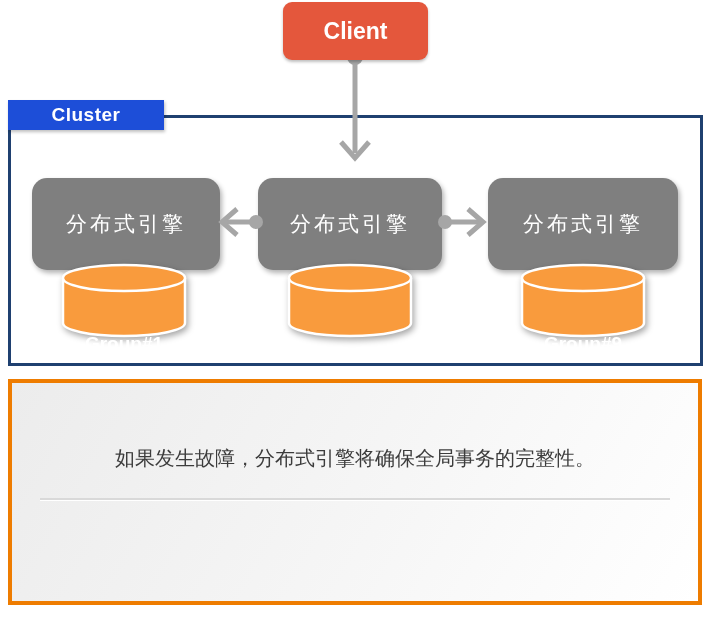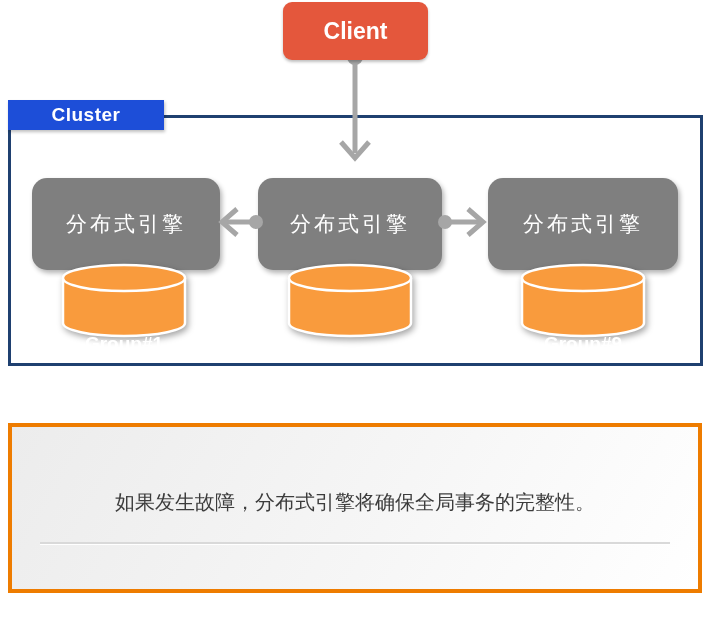--- a/index.html
+++ b/index.html
@@ -49,25 +49,24 @@
     position:absolute; left:0; right:0; top:36px; text-align:center;
     color:#ffffff; font-size:19px; font-weight:700;margin-top:35px;
   }
   .cyl1 { left:59px; }  .cyl2 { left:285px; }  .cyl3 { left:518px; }
 
   
   .arrows { position:absolute; left:0; top:0; z-index:4; pointer-events:none; }
 
   
   .panel {
-    position:absolute; left:8px; top:379px; width:694px; height:170px;
+    position:absolute; left:8px; top:379px; width:694px; height:226px;
     box-sizing:border-box; border:4px solid #EE7C00;
     background:linear-gradient(120deg,#ECECEC 0%,#F6F6F6 55%,#FFFFFF 100%);
     z-index:1;
-    margin-top:44px;
   }
   .panel .line1, .panel .line2 {
     position:absolute; left:0; right:0; text-align:center;
     font-size:20px; color:#3C3C3C; font-family:"DejaVu Serif", serif;
   }
   .panel .line1 { top:62px; }
   .panel .line2 { top:141px; }
   .panel .divider {
     position:absolute; left:28px; right:28px; top:115px; height:2px;
     background:#D9D9D9; box-shadow:0 1px 0 #ffffff;

